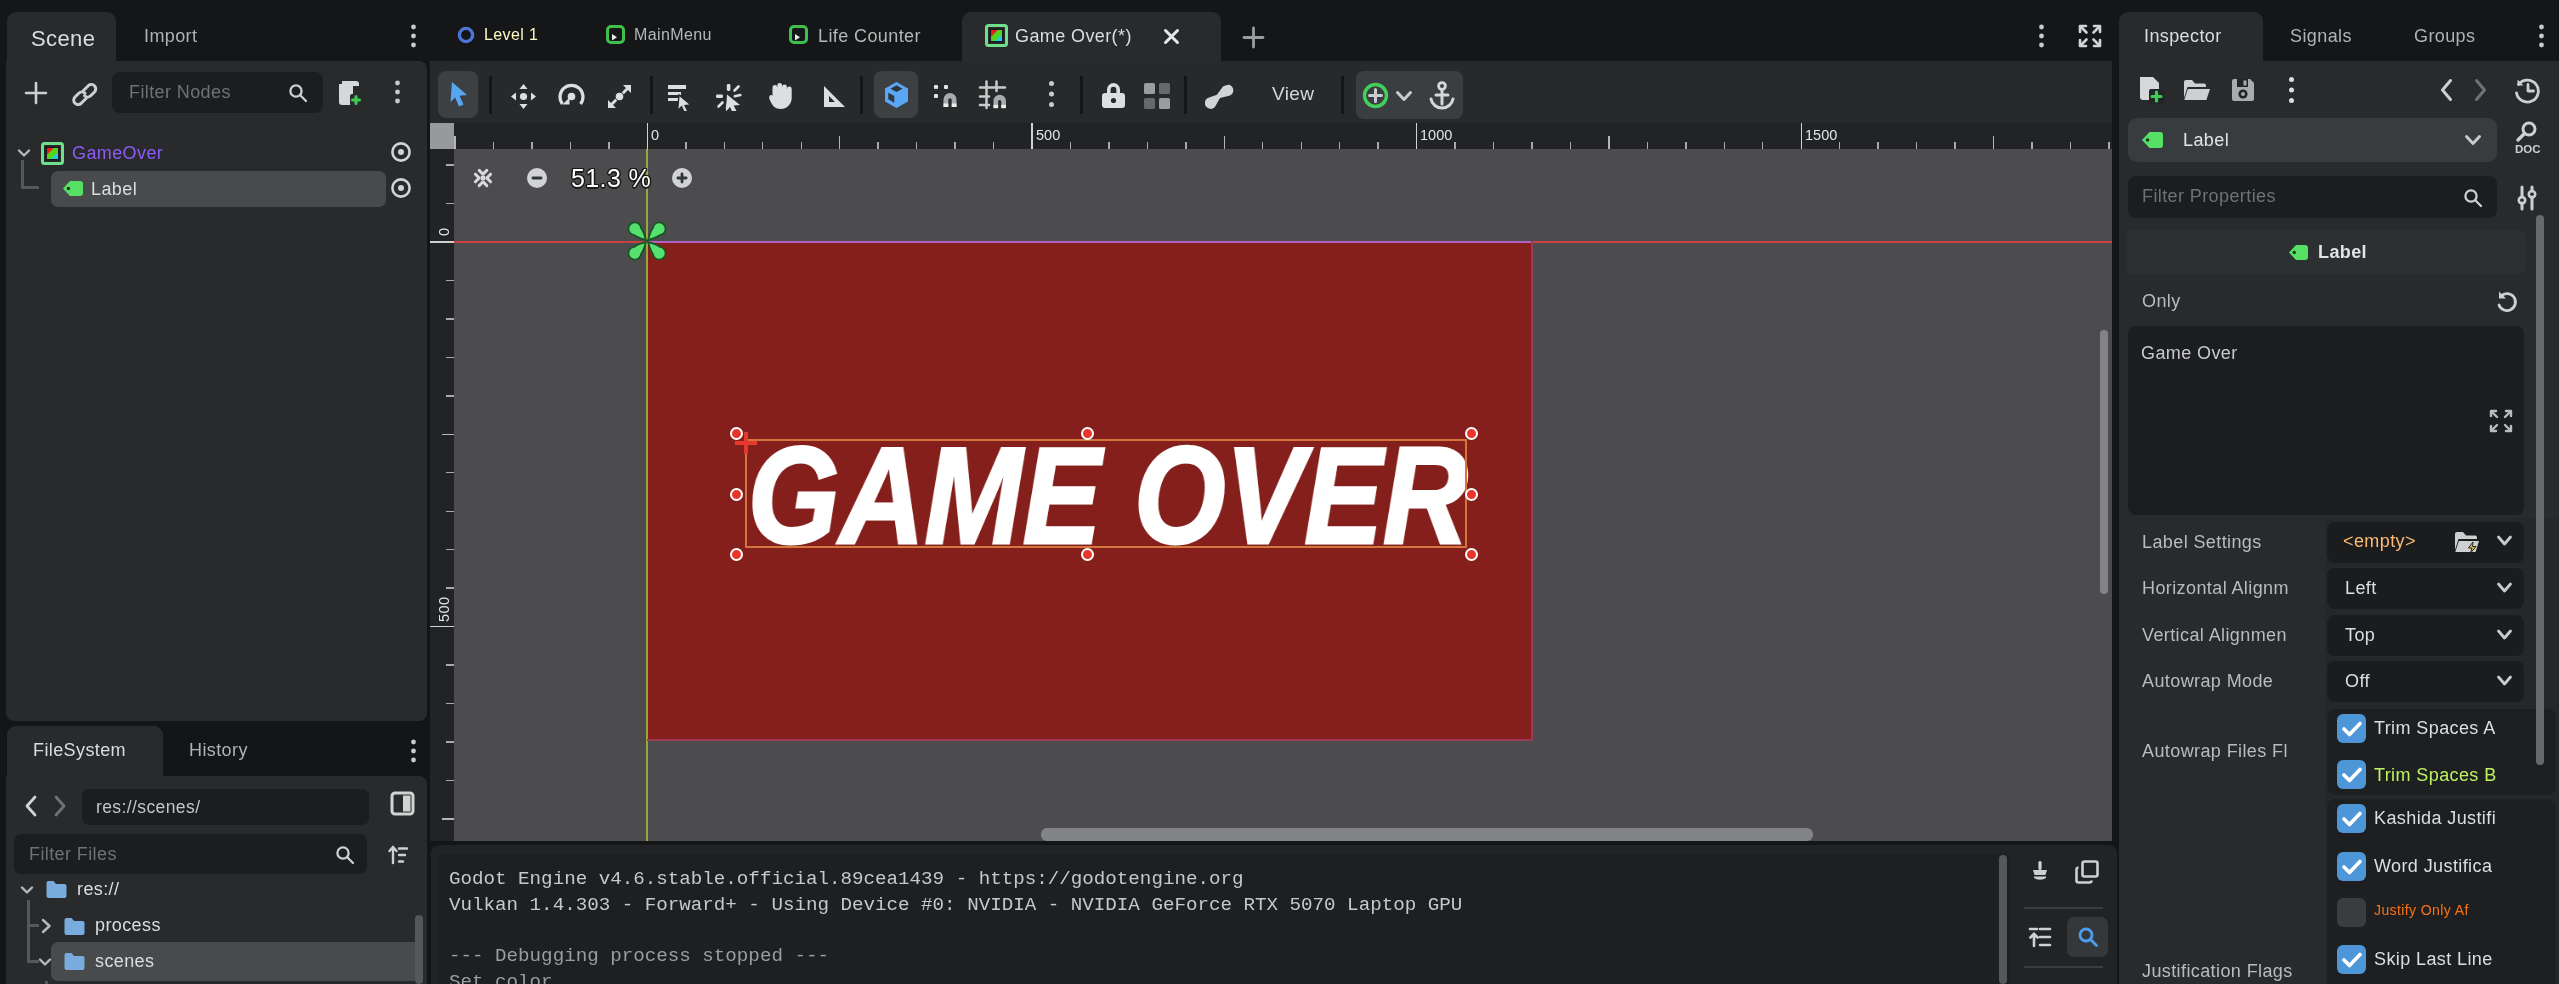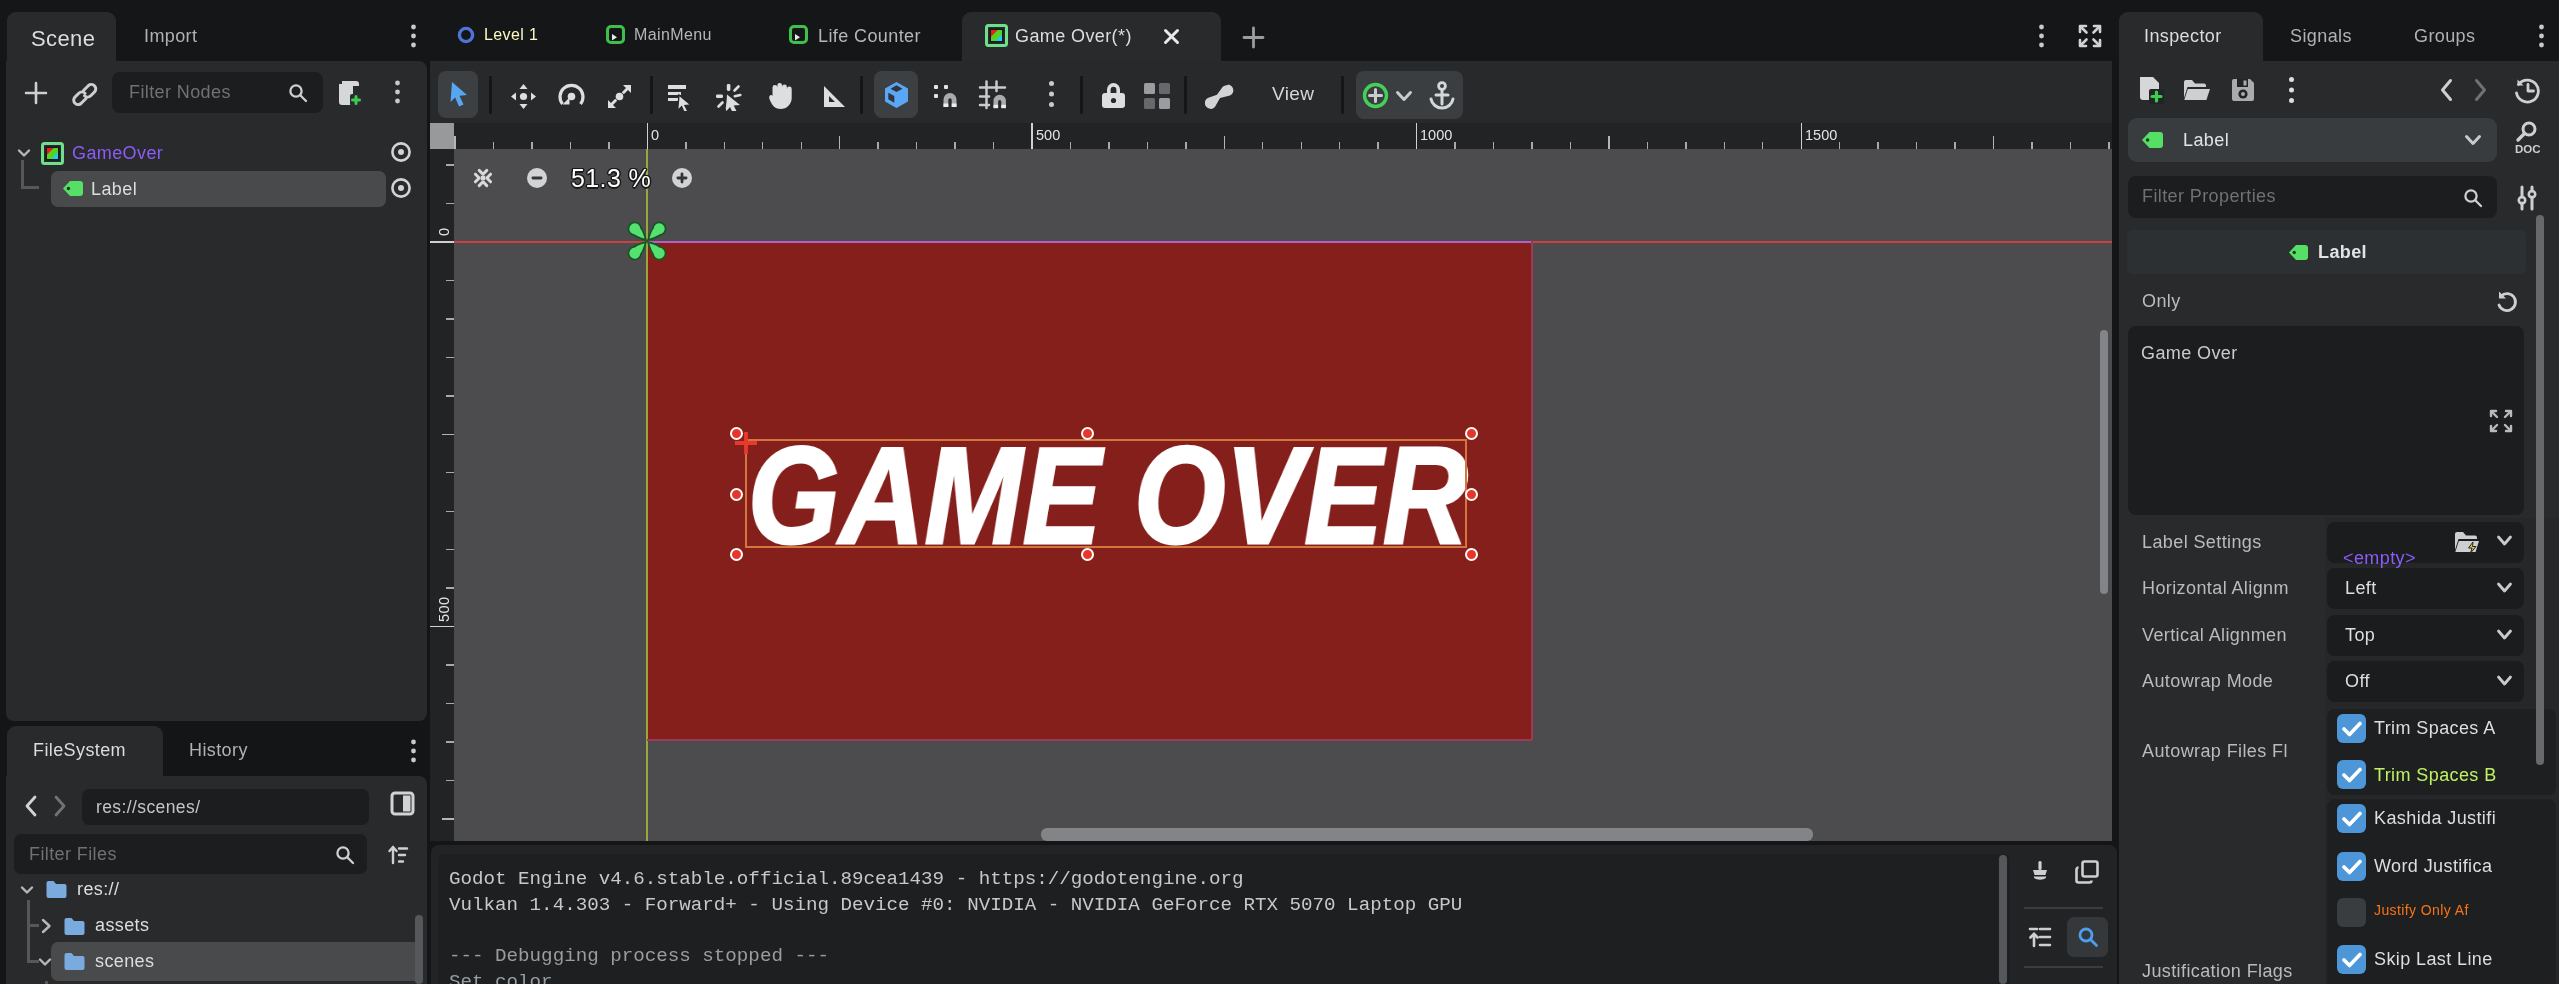--- a/index.html
+++ b/index.html
@@ -163,21 +163,21 @@
 <div class="ic" style="left:38px;top:917px;width:16px;height:18px">
     <svg width="12" height="16" viewBox="0 0 12 16">
       <path d="M3 2 L9.5 8 L3 14" fill="none" stroke="#b6b8ba" stroke-width="2.4" stroke-linecap="round" stroke-linejoin="round"></path>
     </svg>
   </div>
 <div class="ic" style="left:63px;top:916px;width:23px;height:20px">
     <svg width="23" height="19" viewBox="0 0 23 19">
       <path d="M1.5 3 a2 2 0 0 1 2-2 h5 l2.5 3 h8.5 a2 2 0 0 1 2 2 v10 a2 2 0 0 1-2 2 h-16 a2 2 0 0 1-2-2z" fill="#7aabdf"></path>
     </svg>
   </div>
-<div class="txt" style="left:95px;top:915px;font-size:18px;color:#dcdddf">assets</div>
+<div class="txt" style="left:95px;top:915px;font-size:18px;color:#dcdddf">process</div>
 <div class="abs" style="left:51px;top:942px;width:370px;height:39px;background:#494a4b;border-radius:7px"></div>
 <div class="abs" style="left:27px;top:960px;width:12px;height:2.5px;background:#55585a"></div>
 <div class="ic" style="left:36px;top:953px;width:18px;height:18px">
     <svg width="16" height="16" viewBox="0 0 16 16">
       <path d="M3 5.5 L8 10.5 L13 5.5" fill="none" stroke="#b6b8ba" stroke-width="2.4" stroke-linecap="round" stroke-linejoin="round"></path>
     </svg>
   </div>
 <div class="ic" style="left:63px;top:951px;width:23px;height:20px">
     <svg width="23" height="19" viewBox="0 0 23 19">
       <path d="M1.5 3 a2 2 0 0 1 2-2 h5 l2.5 3 h8.5 a2 2 0 0 1 2 2 v10 a2 2 0 0 1-2 2 h-16 a2 2 0 0 1-2-2z" fill="#7aabdf"></path>
@@ -716,21 +716,21 @@
     <svg width="26" height="26" viewBox="0 0 26 26">
       <g stroke="#b9bbbd" stroke-width="2.4" stroke-linecap="round" stroke-linejoin="round" fill="none">
         <path d="M3 8 V3 h5M18 3 h5 v5M23 18 v5 h-5M8 23 H3 v-5"></path>
         <path d="M3.5 3.5 l5.5 5.5M22.5 3.5 L17 9M22.5 22.5 L17 17M3.5 22.5 L9 17"></path>
       </g>
     </svg>
   </div>
 
 <div class="txt" style="left:2142px;top:532px;font-size:18px;color:#b9bbbd">Label Settings</div>
 <div class="abs" style="left:2327px;top:522px;width:197px;height:41px;background:#1b1c1d;border-radius:8px"></div>
-<div class="txt" style="left:2343px;top:548px;font-size:18px;color:#8b5cf6">&lt;empty&gt;</div>
+<div class="txt" style="left:2343px;top:531px;font-size:18px;color:#fdba74">&lt;empty&gt;</div>
 <div class="ic" style="left:2453px;top:530px;width:28px;height:25px">
     <svg width="28" height="25" viewBox="0 0 28 25">
       <path d="M2 4 a2 2 0 0 1 2-2 h6 l3 3.5 h9 a2 2 0 0 1 2 2 V9 H5.5 L2 20z" fill="#cdcfd0"></path>
       <path d="M5.8 11 H26 l-3.4 11 H2.3z" fill="#cdcfd0"></path>
       <path d="M20 12 l-4.5 6 h3.5 l-1.5 5 5.5-6.5 h-3.5z" fill="#e8c33a" stroke="#222527" stroke-width="1"></path>
     </svg>
   </div>
 <div class="ic" style="left:2495px;top:534px;width:18px;height:14px">
     <svg width="17" height="12" viewBox="0 0 17 12">
       <path d="M2.5 2 L8.5 9 L14.5 2" fill="none" stroke="#c8cacb" stroke-width="2.8" stroke-linecap="round" stroke-linejoin="round"></path>

